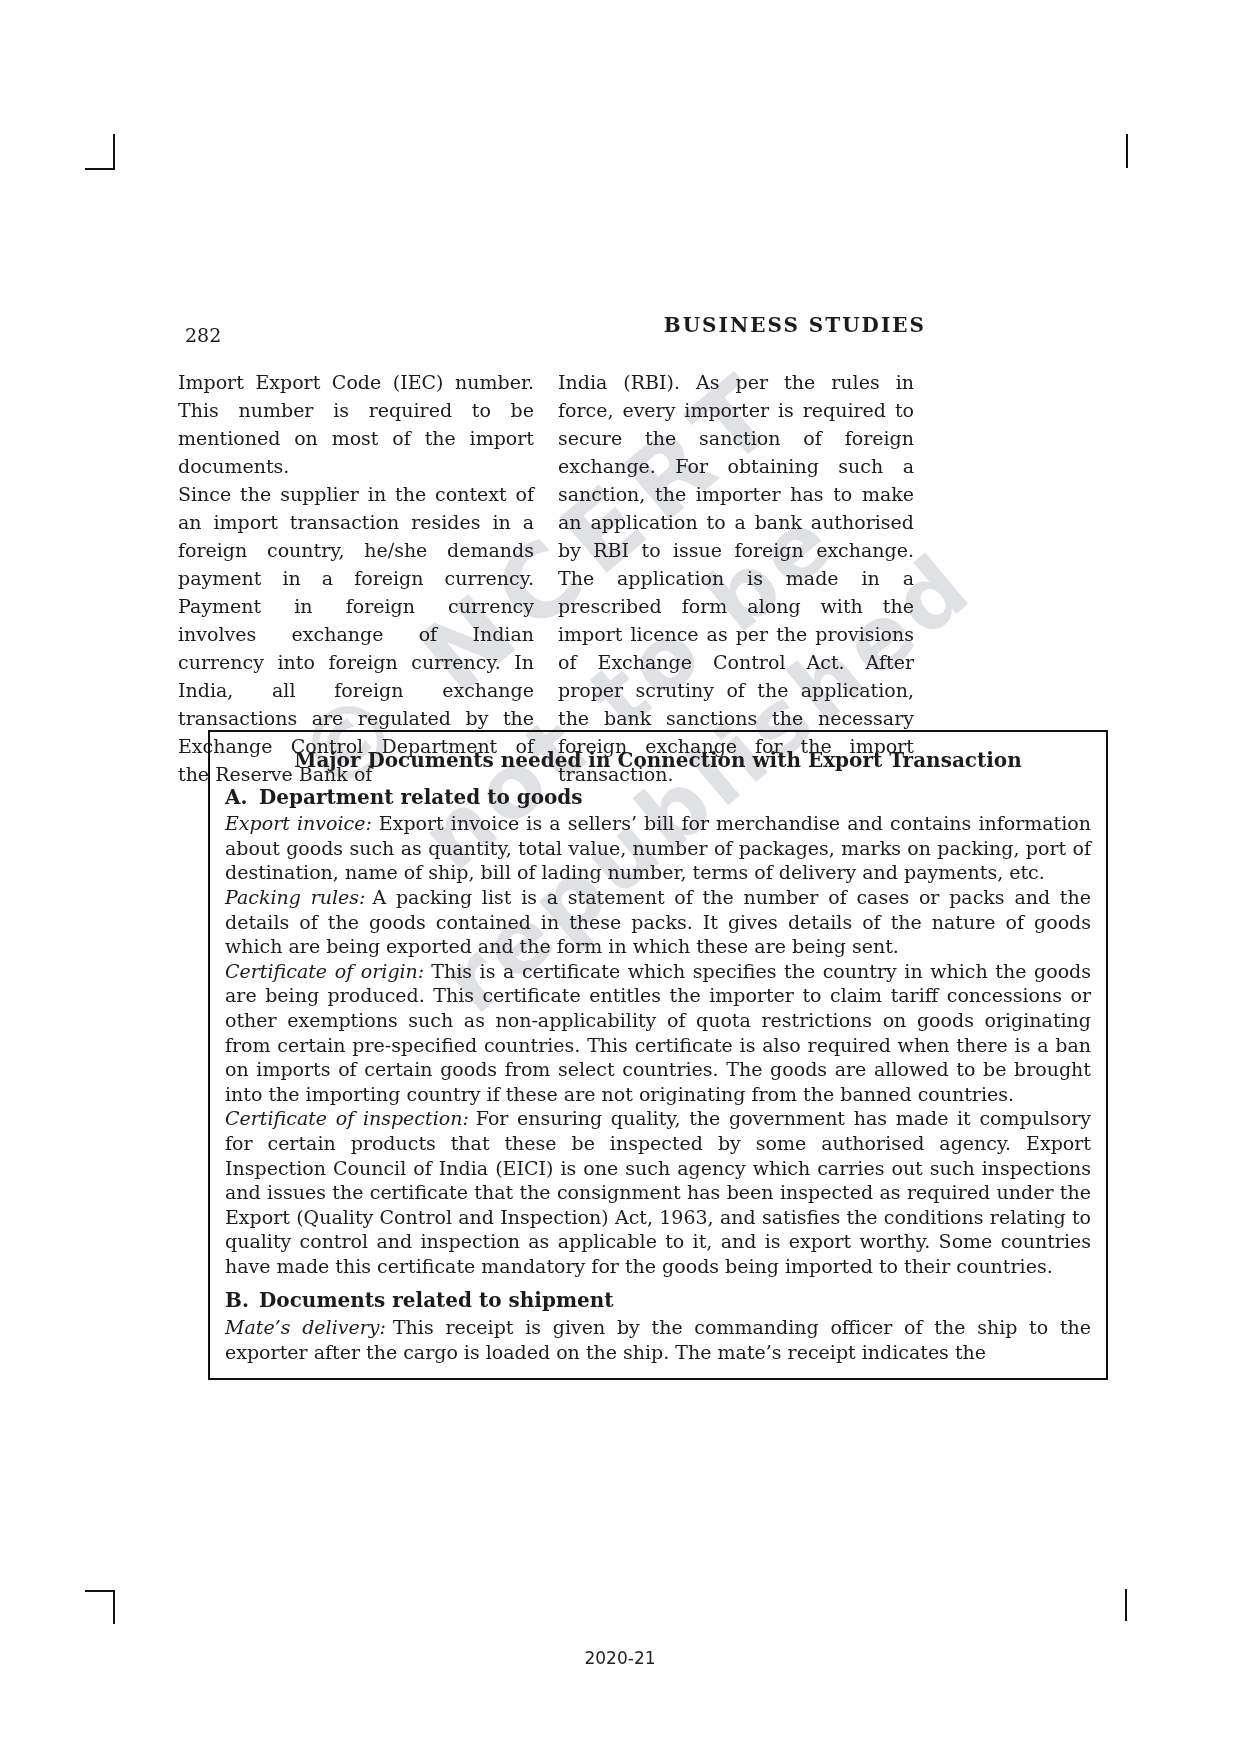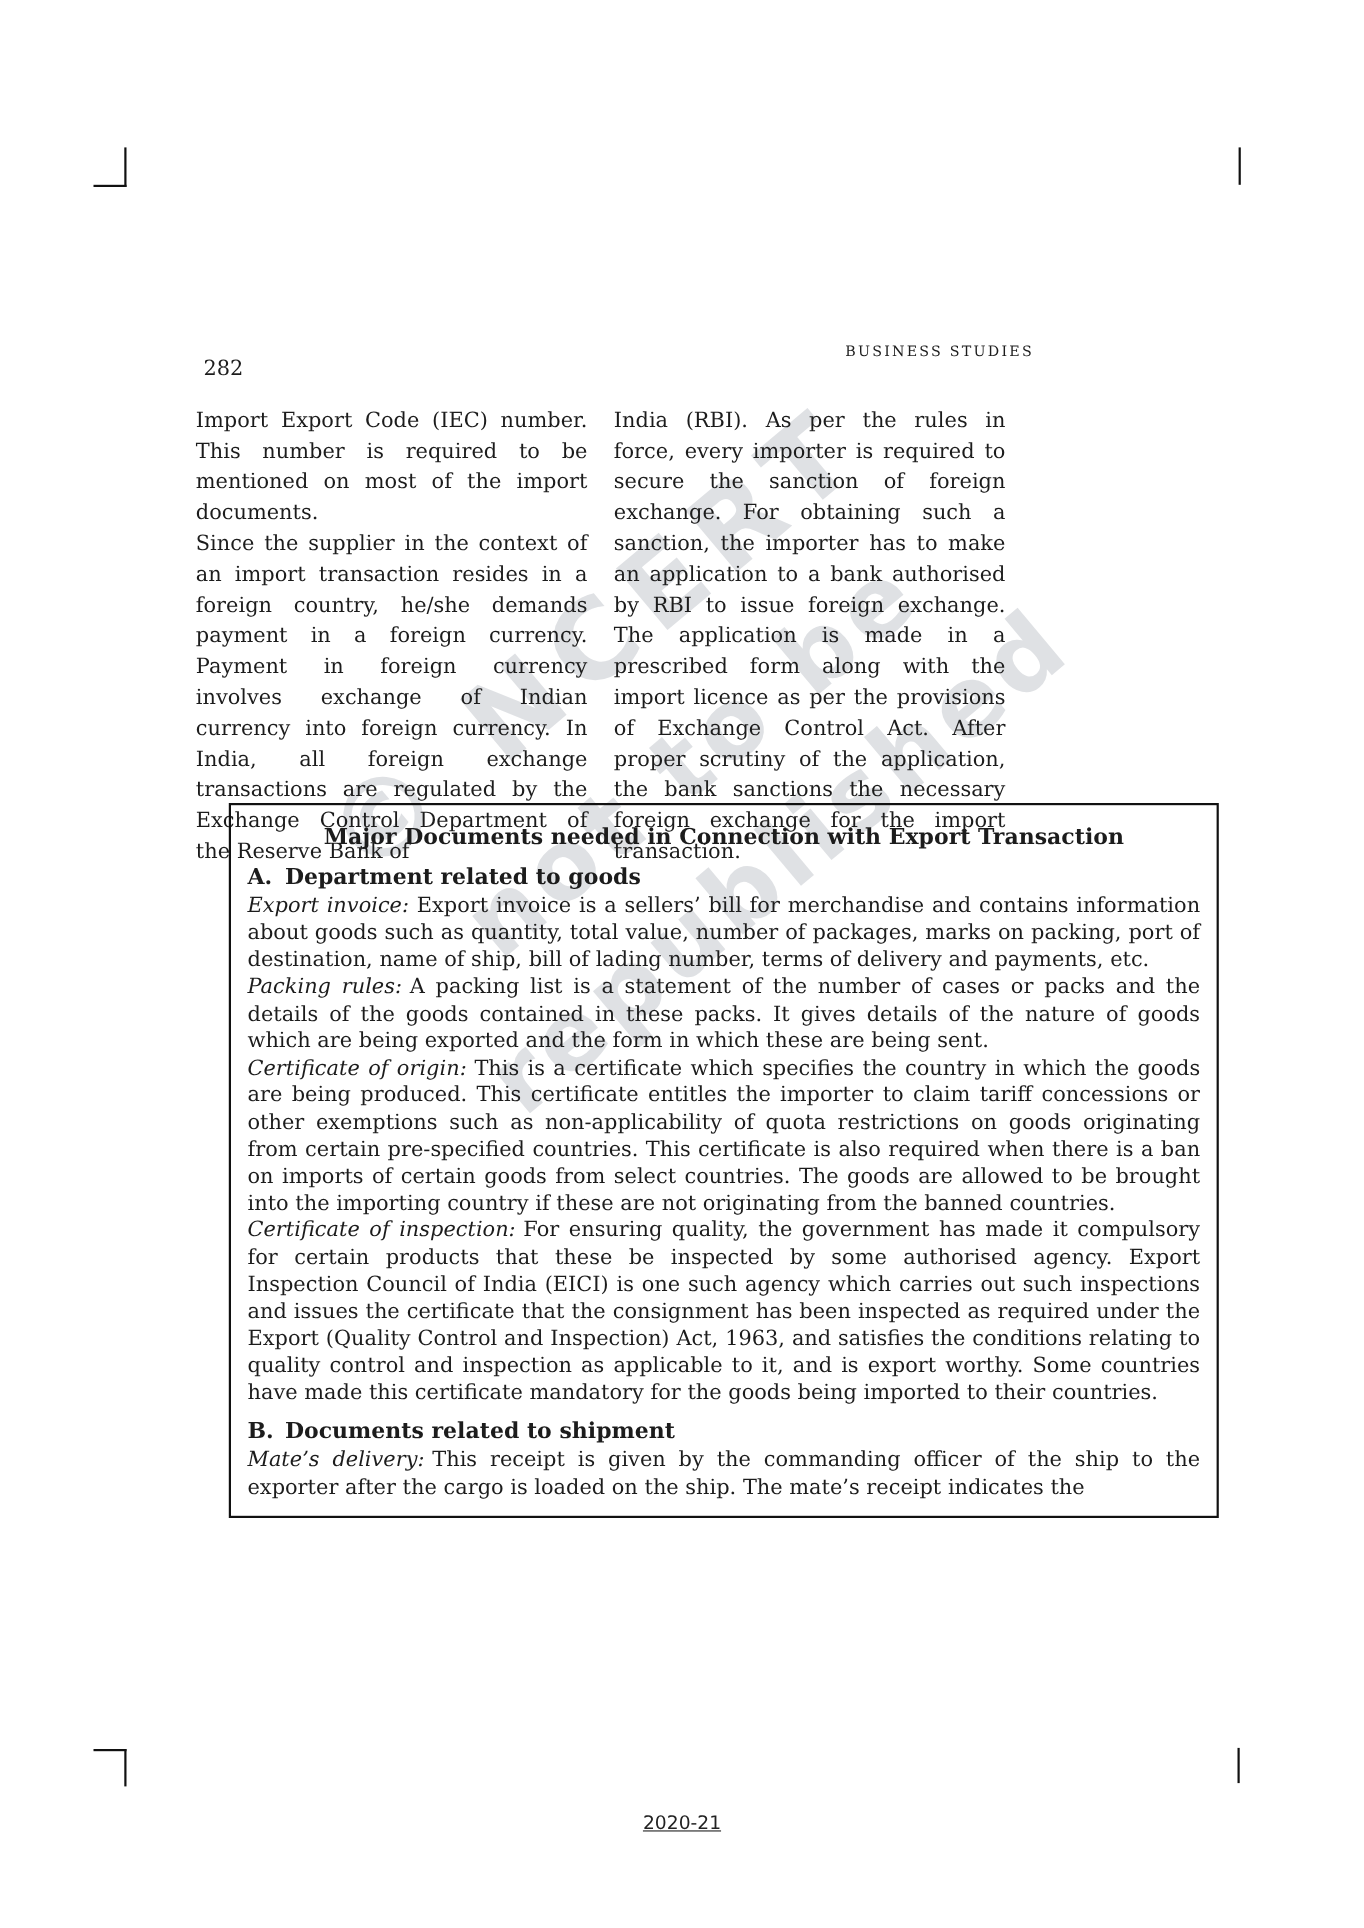--- a/index.html
+++ b/index.html
@@ -19,41 +19,41 @@
     position:absolute;left:40px;top:480px;width:1160px;z-index:0;
     transform:rotate(-40deg);transform-origin:center center;
     text-align:center;color:rgba(150,156,164,0.30);
     font-family:"DejaVu Sans","Liberation Sans",sans-serif;
     font-weight:bold;pointer-events:none;user-select:none;
   }
   .watermark .wm1{font-size:100px;letter-spacing:14px;line-height:1.5;display:block;}
   .watermark .wm2{font-size:88px;letter-spacing:6px;line-height:1.4;display:block;}
   
   .page-number{position:absolute;left:185px;top:324px;font-size:19px;z-index:1;}
-  .running-head{position:absolute;right:300px;top:313px;font-size:13px;letter-spacing:2px;z-index:1;}
+  .running-head{position:absolute;right:314px;top:313px;font-size:20px;letter-spacing:2px;z-index:1;font-weight:bold;}
   
   .cols{position:absolute;left:178px;top:352px;width:740px;display:flex;gap:24px;z-index:1;margin-top:16px;}
   .col{width:356px;font-size:19px;line-height:28px;text-align:justify;}
   .col p{margin:0;}
   .col .bold-head{font-weight:bold;letter-spacing:0.5px;text-align:justify;text-align-last:justify;font-size:19.5px;}
   
   .doc-box{
     position:absolute;left:208px;top:730px;width:900px;box-sizing:border-box;
     border:2px solid #111;padding:12px 15px 14px 15px;z-index:1;
     font-size:19px;line-height:24.6px;background:transparent;
   }
   .doc-box .box-title{text-align:center;font-weight:bold;font-size:20px;margin:4px 0 12px 0;}
   .doc-box .sec-head{font-weight:bold;font-size:20px;margin:10px 0 2px 0;}
   .doc-box .sec-head .sec-label{display:inline-block;width:34px;}
   .doc-box p.doc-item{margin:0;text-align:justify;}
   .doc-box .term{font-style:italic;margin-right:7px;}
   
   .footer{
     position:absolute;left:0;top:1648px;width:1240px;text-align:center;
-    font-family:"DejaVu Sans","Liberation Sans",sans-serif;font-size:17px;color:#222;z-index:1;text-decoration:underline;
+    font-family:"DejaVu Sans","Liberation Sans",sans-serif;font-size:17px;color:#222;z-index:1;
   }
 </style>
 </head>
 <body>
 
 <div>
 
   <div class="crop crop-tl"></div>
   <div class="crop crop-tr"></div>
   <div class="crop crop-bl"></div>

